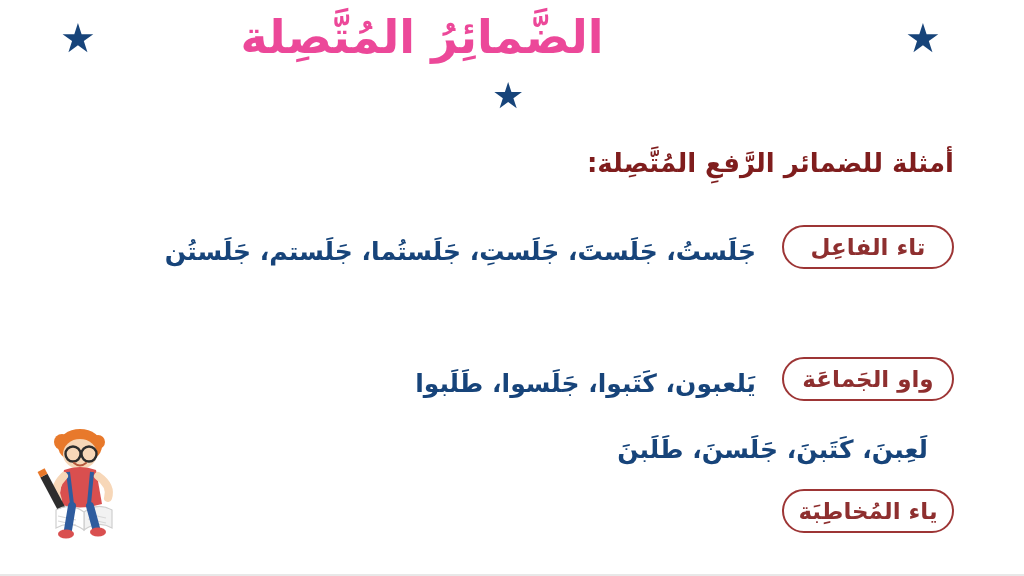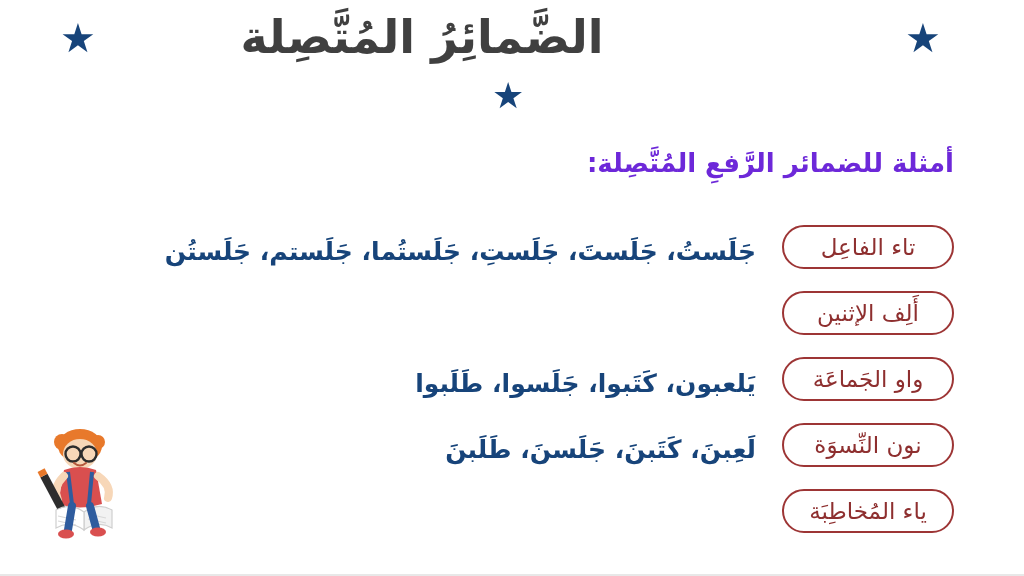--- a/index.html
+++ b/index.html
@@ -22,21 +22,21 @@
     background: #ffffff;
   }
 
   
   .title {
     position: absolute;
     top: 6px;
     left: 0;
     width: 844px;
     text-align: center;
-    color: #404040;
+    color: #ec4899;
     font-size: 46px;
     font-weight: bold;
     line-height: 1.35;
     direction: rtl;
     letter-spacing: 0px;
   }
 
   
   .star {
     position: absolute;
@@ -47,21 +47,21 @@
   }
   .star-left  { left: 60px;  top: 18px; }
   .star-right { left: 905px; top: 18px; }
   .star-mid   { left: 492px; top: 78px; font-size: 36px; }
 
   
   .intro {
     position: absolute;
     top: 148px;
     right: 70px;
-    color: #6d28d9;
+    color: #7f1d1d;
     font-size: 26px;
     font-weight: bold;
     direction: rtl;
     text-align: right;
   }
 
   
   .rows {
     position: absolute;
     top: 214px;
@@ -81,21 +81,21 @@
     min-width: 172px;
     height: 44px;
     border: 2px solid #9d3535;
     border-radius: 22px;
     background: #ffffff;
     display: flex;
     align-items: center;
     justify-content: center;
     color: #8e2f2f;
     font-size: 23px;
-    font-weight: normal;
+    font-weight: bold;
     padding: 0 14px;
     box-sizing: border-box;
     flex: 0 0 auto;
   }
   .examples {
     color: #17447a;
     font-size: 25px;
     font-weight: bold;
     direction: rtl;
     text-align: right;
@@ -137,30 +137,28 @@
   <div class="intro">أمثلة للضمائر الرَّفعِ المُتَّصِلة:</div>
 
   <div class="rows">
 
     <div class="row">
       <div class="label-box">تاء الفاعِل</div>
       <div class="examples">جَلَستُ، جَلَستَ، جَلَستِ، جَلَستُما، جَلَستم، جَلَستُن</div>
     </div>
 
     <div class="row">
-      <div class="label-box">أَلِف الإثنين</div>
     </div>
 
     <div class="row">
       <div class="label-box">واو الجَماعَة</div>
       <div class="examples">يَلعبون، كَتَبوا، جَلَسوا، طَلَبوا</div>
     </div>
 
     <div class="row">
-      <div class="label-box">نون النِّسوَة</div>
       <div class="examples">لَعِبنَ، كَتَبنَ، جَلَسنَ، طَلَبنَ</div>
     </div>
 
     <div class="row">
       <div class="label-box">ياء المُخاطِبَة</div>
     </div>
 
   </div>
 
   <svg class="kid" viewBox="0 0 120 130" xmlns="http://www.w3.org/2000/svg">

